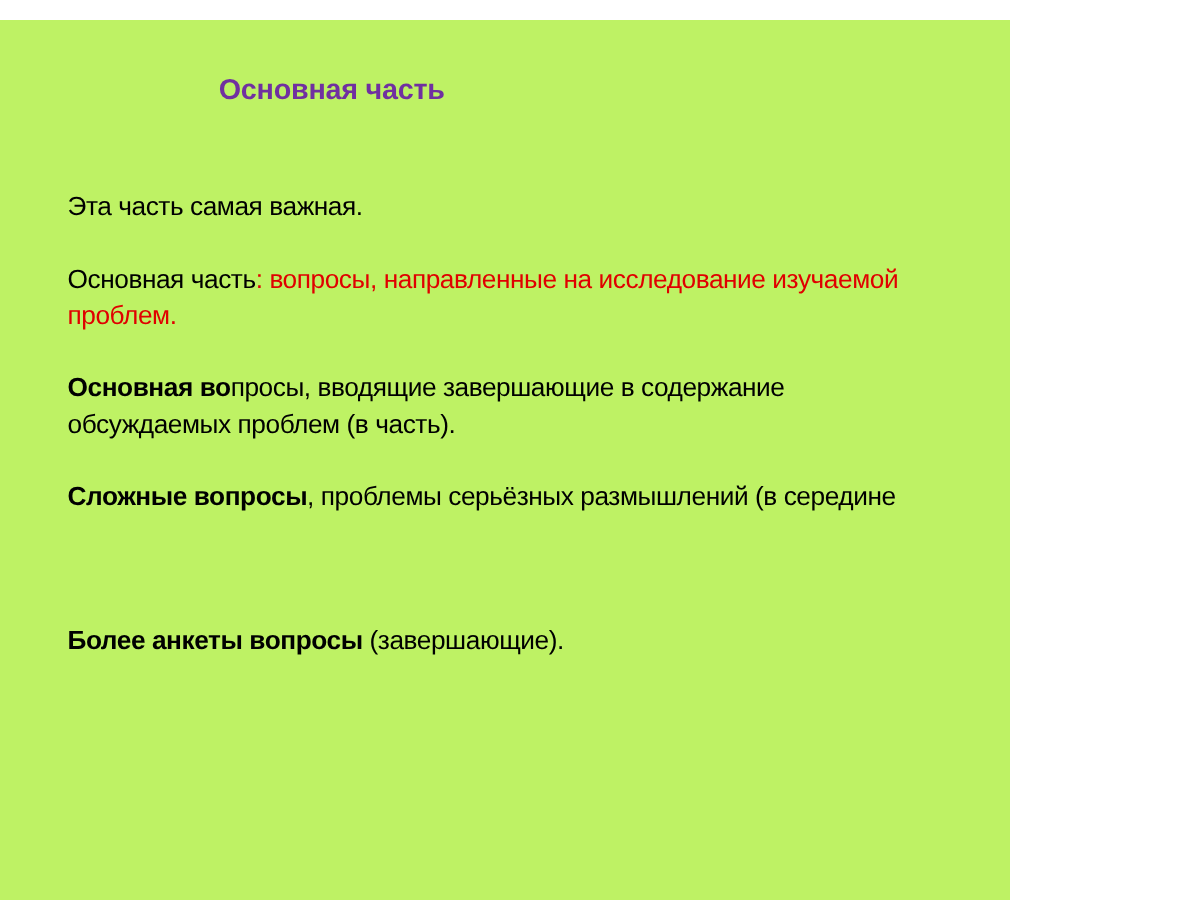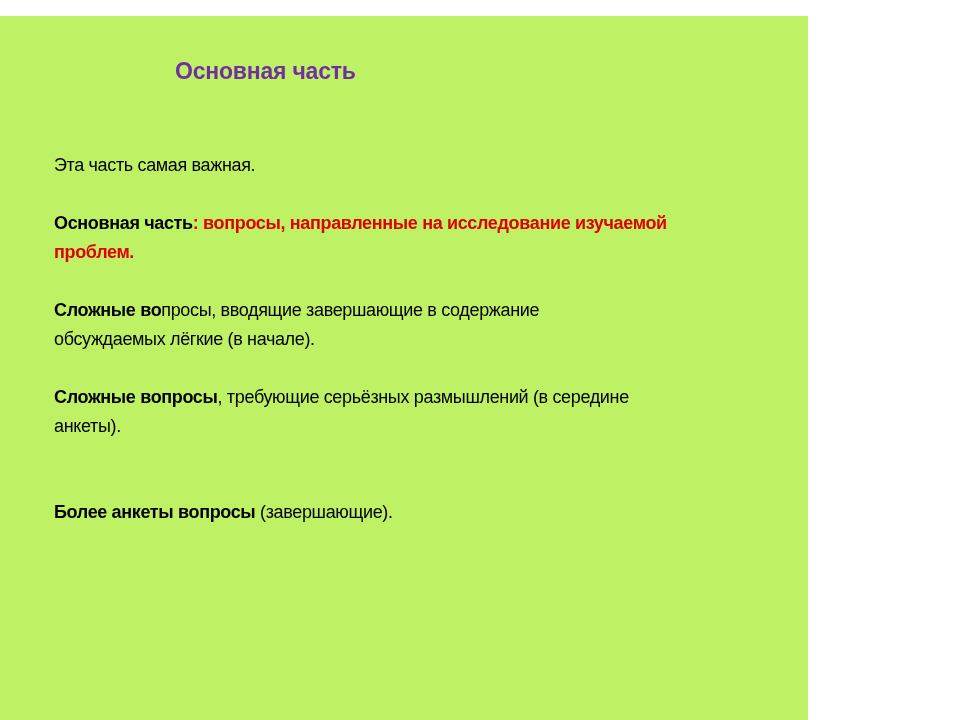--- a/index.html
+++ b/index.html
@@ -26,31 +26,31 @@
       top: 42px;
       font-size: 23px;
       font-weight: bold;
       color: #7030a0;
       white-space: nowrap;
       letter-spacing: -0.2px;
     }
     .body-text {
       position: absolute;
       left: 54px;
-      font-size: 18px;
+      font-size: 21px;
       color: #000000;
       line-height: 29px;
       white-space: nowrap;
       letter-spacing: -0.35px;
     }
     .red { color: #e00000; }
     .b { font-weight: bold; }
     .line { display: block; }
     #p1 { top: 135px; }
-    #p2 { top: 193px; font-weight: bold; }
+    #p2 { top: 193px; }
     #p3 { top: 280px; }
     #p4 { top: 367px; }
     #p5 { top: 482px; }
   </style>
 </head>
 <body>
 
 <div class="slide">
 
   <div class="title" id="title">Основная часть</div>
@@ -58,26 +58,25 @@
   <div class="body-text" id="p1">
     <span class="line">Эта часть самая важная.</span>
   </div>
 
   <div class="body-text" id="p2">
     <span class="line"><span>Основная часть</span><span class="red">: вопросы, направленные на исследование изучаемой</span></span>
     <span class="line red">проблем.</span>
   </div>
 
   <div class="body-text" id="p3">
-    <span class="line"><span class="b"> Сложные во</span><span>просы, вводящие завершающие в содержание</span></span>
-    <span class="line">обсуждаемых лёгкие (в начале).</span>
+    <span class="line"><span class="b"> Основная во</span><span>просы, вводящие завершающие в содержание</span></span>
+    <span class="line">обсуждаемых проблем (в часть).</span>
   </div>
 
   <div class="body-text" id="p4">
-    <span class="line"><span class="b"> Сложные вопросы</span><span>, требующие серьёзных размышлений (в середине</span></span>
-    <span class="line">анкеты).</span>
+    <span class="line"><span class="b"> Сложные вопросы</span><span>, проблемы серьёзных размышлений (в середине</span></span>
   </div>
 
   <div class="body-text" id="p5">
     <span class="line"><span class="b"> Более анкеты вопросы</span><span> (завершающие).</span></span>
   </div>
 
 </div>
 
 </body></html>

